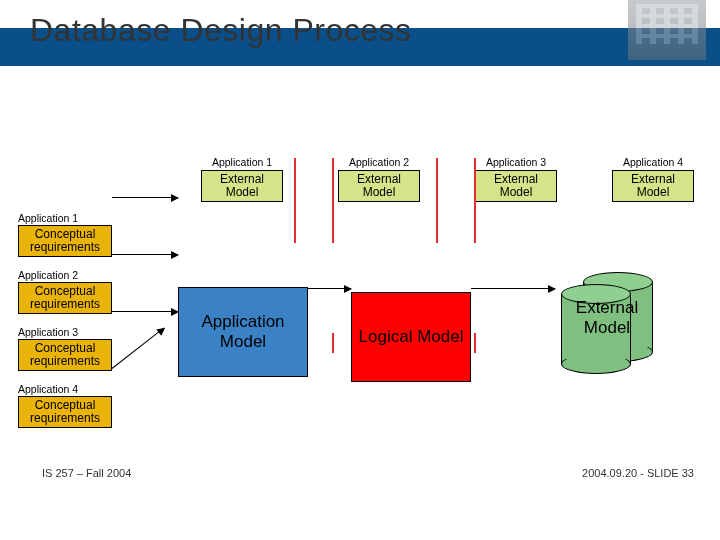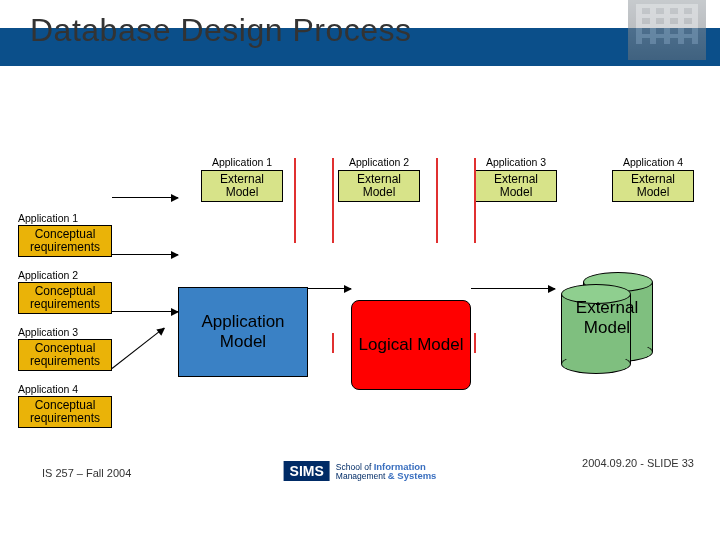--- a/index.html
+++ b/index.html
@@ -21,21 +21,21 @@
   .cyl-back { left: 28px; top: 2px; }
   .cyl-front { left: 6px; top: 14px; }
   .cyl-body { position: absolute; top: 10px; bottom: 10px; left: 0; right: 0; background: #7fbf7f; border-left: 1.5px solid #000; border-right: 1.5px solid #000; }
   .cyl-top { position: absolute; top: 0; left: 0; right: 0; height: 20px; border-radius: 50%; background: #8fcf8f; border: 1.5px solid #000; }
   .cyl-bot { position: absolute; bottom: 0; left: 0; right: 0; height: 20px; border-radius: 50%; background: #7fbf7f; border: 1.5px solid #000; border-top-color: transparent; }
   .cyl-label { position: absolute; left: 0; top: 28px; width: 104px; font-size: 17px; text-align: center; z-index: 5; }
   .red-line { position: absolute; width: 1.5px; background: #e03030; }
   .arrow-h { position: absolute; height: 0; border-top: 1.5px solid #000; }
   .arrow-h::after { content: ""; position: absolute; right: -1px; top: -4.5px; border-left: 8px solid #000; border-top: 4.5px solid transparent; border-bottom: 4.5px solid transparent; }
   .footer-left { position: absolute; left: 26px; bottom: 14px; font-size: 11px; color: #333; margin-left: 16px; }
-  .footer-right { position: absolute; right: 26px; bottom: 24px; font-size: 11px; color: #333; }
+  .footer-right { position: absolute; right: 26px; bottom: 14px; font-size: 11px; color: #333; }
   .logo { position: absolute; left: 50%; transform: translateX(-50%); bottom: 12px; display: flex; align-items: center; gap: 6px; }
   .logo-sims { font-weight: bold; font-size: 14px; background: #002b66; color: #fff; padding: 2px 6px; }
   .logo-text { font-size: 8.5px; line-height: 1; color: #002b66; }
   .logo-text b { color: #3a6fbf; font-size: 9.5px; }
 </style>
 </head>
 <body>
 <div class="slide">
 
 <div class="title-bar"></div>
@@ -70,21 +70,21 @@
 <div class="red-line" style="left:332px; top:158px; height:85px;"></div>
 <div class="red-line" style="left:436px; top:158px; height:85px;"></div>
 <div class="red-line" style="left:474px; top:158px; height:85px;"></div>
 
 <div class="red-line" style="left:294px; top:333px; height:20px;"></div>
 <div class="red-line" style="left:332px; top:333px; height:20px;"></div>
 <div class="red-line" style="left:436px; top:333px; height:20px;"></div>
 <div class="red-line" style="left:474px; top:333px; height:20px;"></div>
 
 <div class="abs big-box conceptual" style="left:178px; top:243px;">Application Model</div>
-<div class="abs big-box logical" style="left:351px; top:256px;border-radius:8px;">Logical Model</div>
+<div class="abs big-box logical" style="left:351px; top:248px;">Logical Model</div>
 
 <div class="abs cyl-wrap" style="left:555px; top:226px;">
   <div class="cyl-back">
         <div class="cyl-body"></div>
         <div class="cyl-bot"></div>
         <div class="cyl-top"></div>
       </div>
   <div class="cyl-front">
         <div class="cyl-body"></div>
         <div class="cyl-bot"></div>
@@ -95,21 +95,14 @@
 
 <div class="arrow-h" style="left:112px; top:197px; width:66px;"></div>
 <div class="arrow-h" style="left:112px; top:254px; width:66px;"></div>
 <div class="arrow-h" style="left:112px; top:311px; width:66px;"></div>
 <div class="arrow-h" style="left:112px; top:368px; width:66px; transform:rotate(-38deg); transform-origin:left center;"></div>
 <div class="arrow-h" style="left:308px; top:288px; width:43px;"></div>
 <div class="arrow-h" style="left:471px; top:288px; width:84px;"></div>
 
 <div class="footer-left">IS 257 – Fall 2004</div>
 <div class="footer-right">2004.09.20 - SLIDE 33</div>
-<div class="logo">
-  <span class="logo-sims">SIMS</span>
-  <span class="logo-text">
-    <span>School of</span> <b>Information</b><br>
-    <span>Management</span> <b>&amp; Systems</b>
-  </span>
-</div>
 
 </div>
 
 </body></html>

